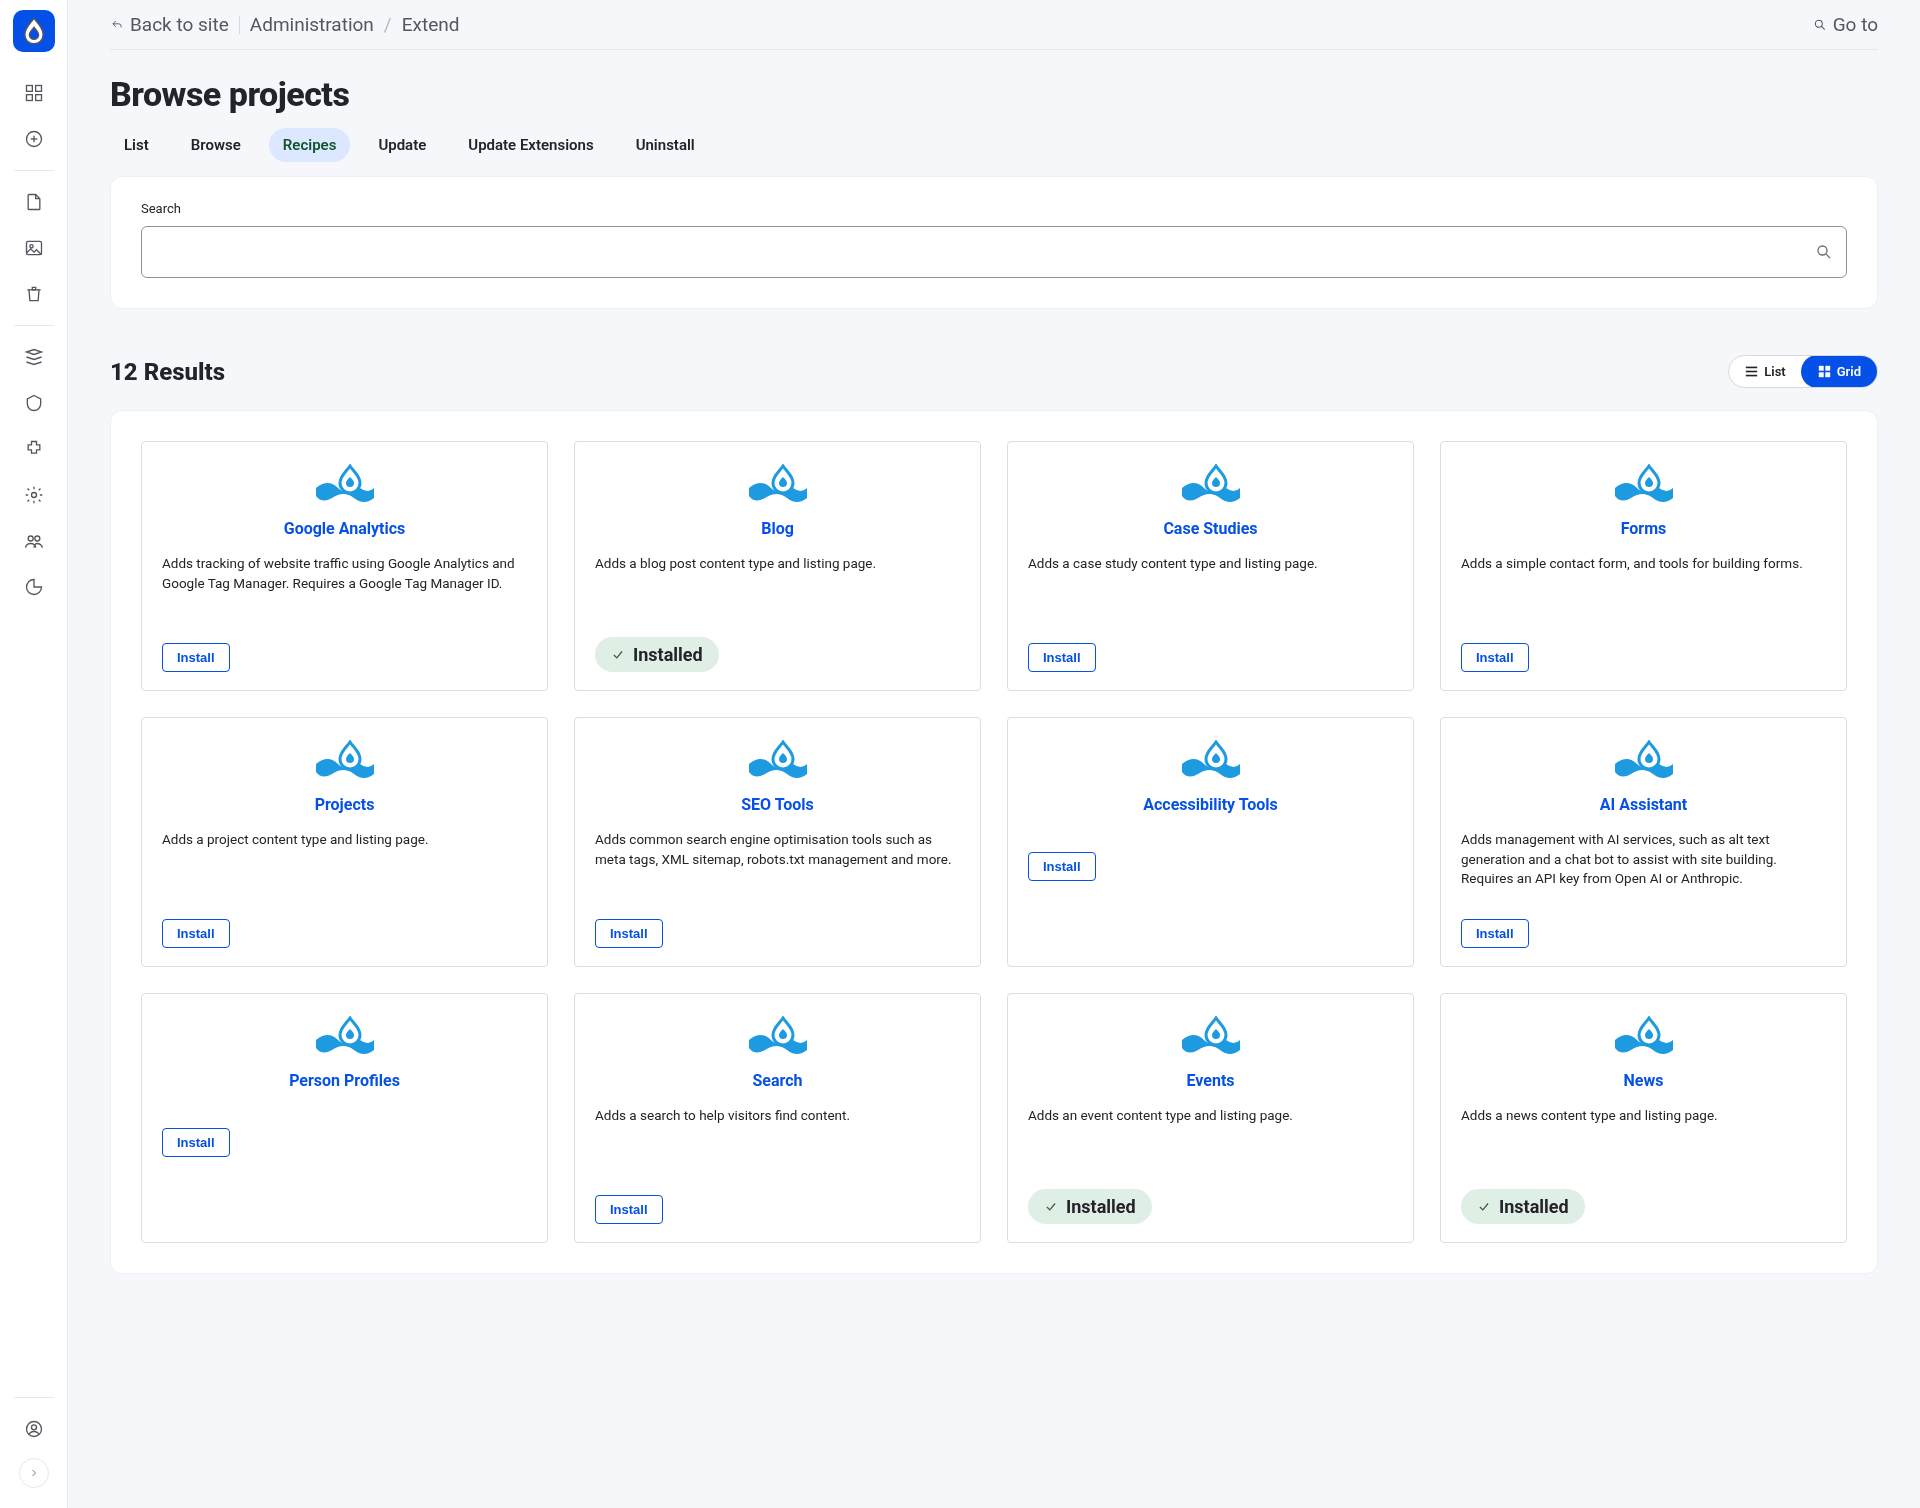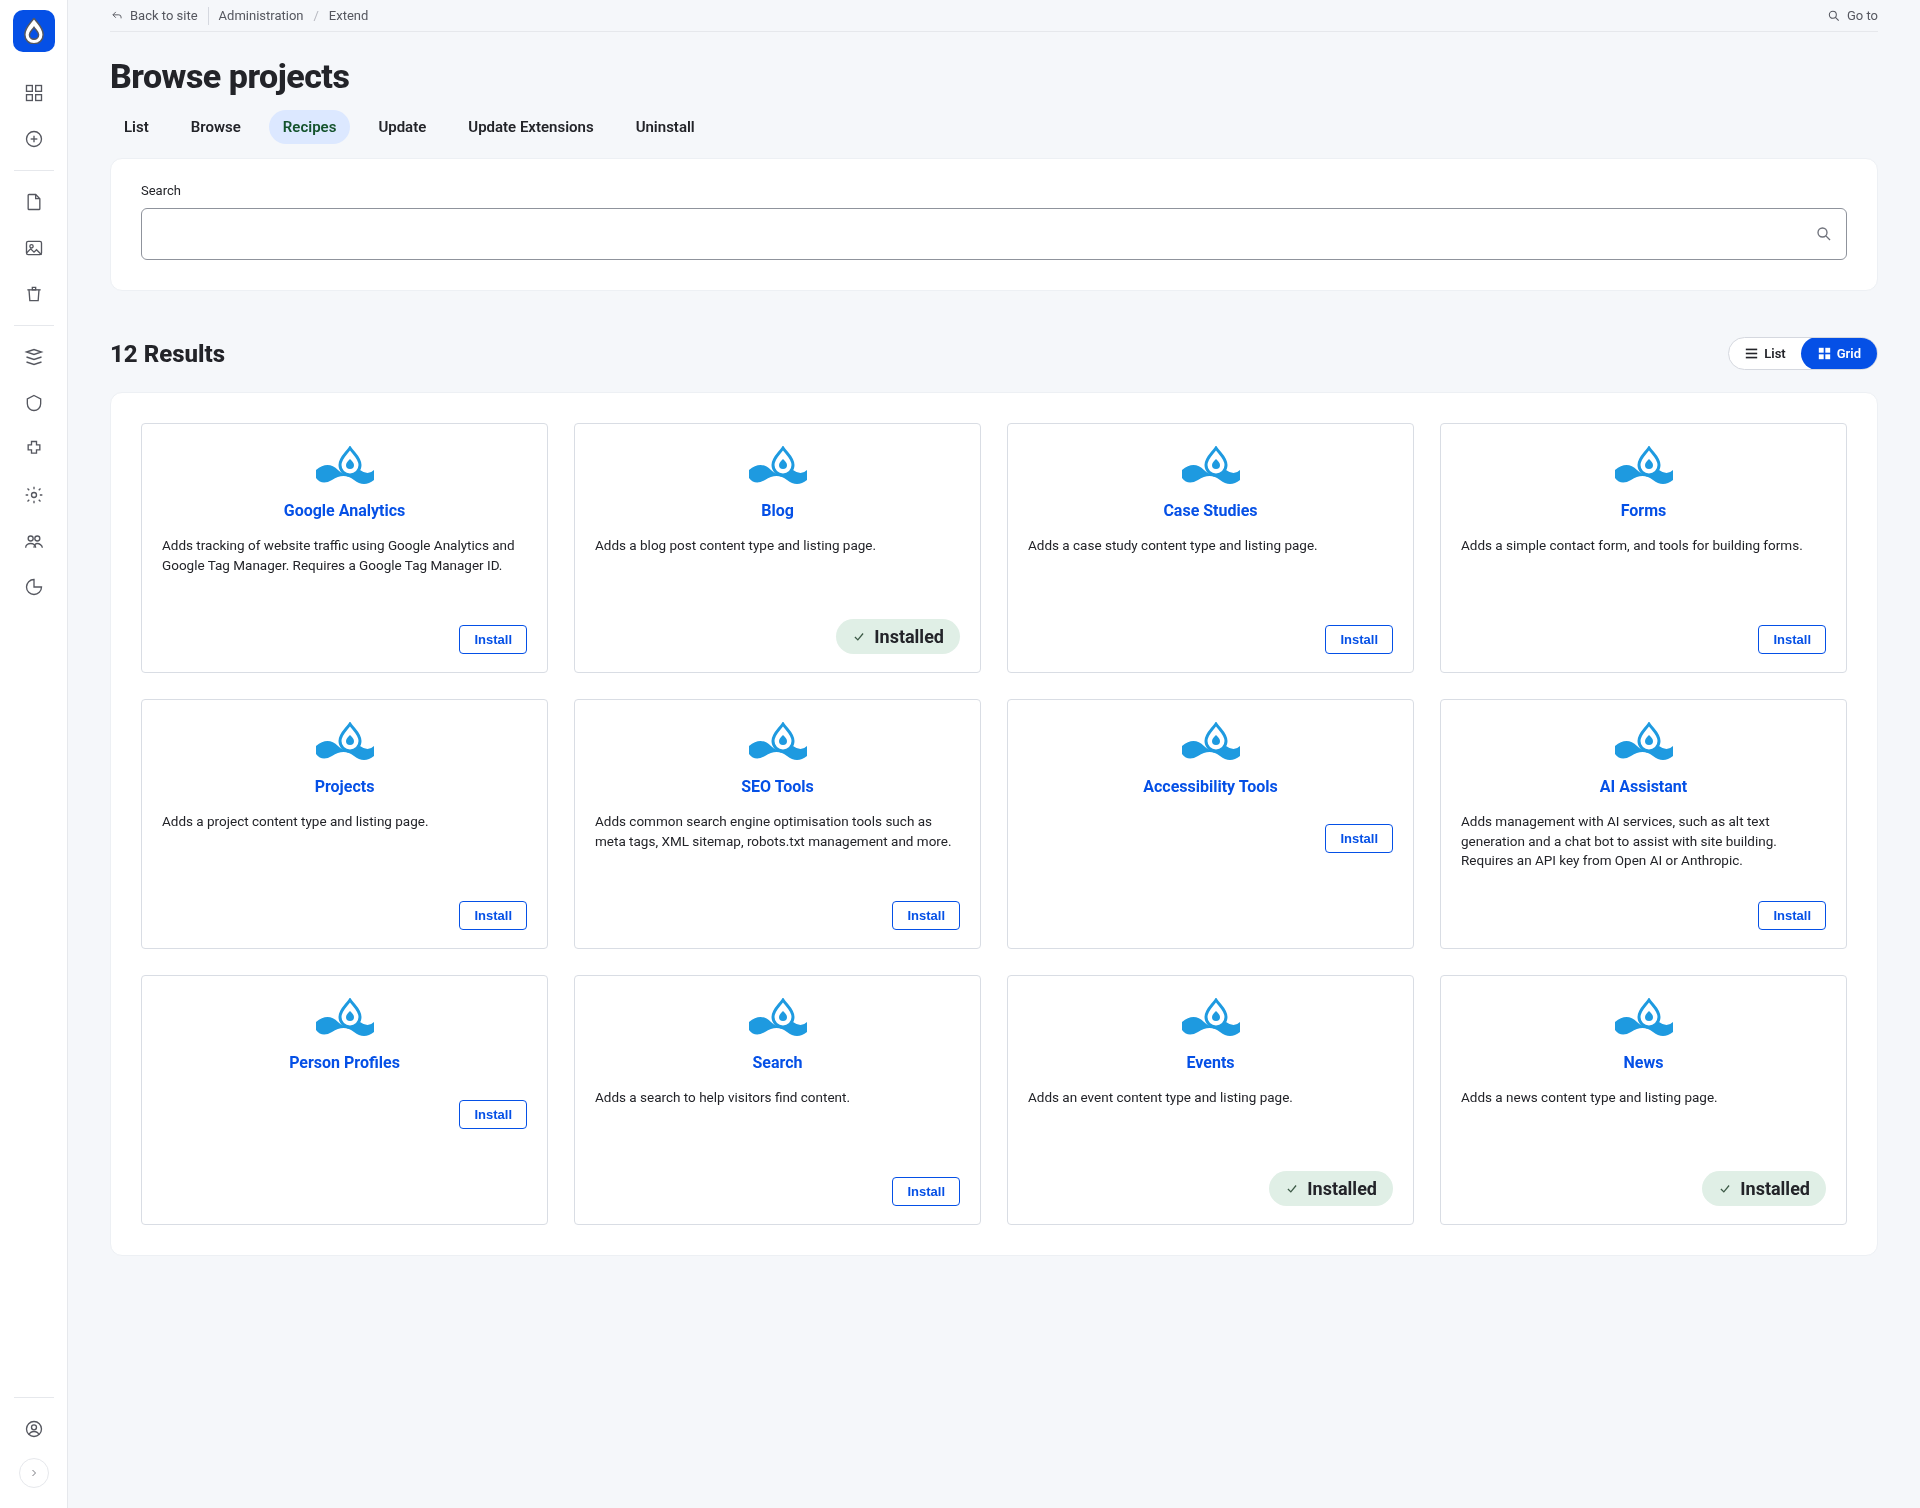--- a/index.html
+++ b/index.html
@@ -51,23 +51,23 @@
   .main {
     margin-left: 68px;
     padding: 0 42px 50px;
   }
 
   
   .topbar {
     display:flex;
     justify-content:space-between;
     align-items:center;
-    height: 32px;
+    height: 50px;
     border-bottom: 1px solid #e6e8ec;
-    font-size: 13px;
+    font-size: 19px;
     color:#55575f;
   }
   .topbar .left { display:flex; align-items:center; gap:10px;}
   .topbar .back { display:flex; align-items:center; gap:6px; cursor:pointer; }
   .topbar .back svg { width:14px;height:14px; stroke:#55575f; fill:none; stroke-width:1.6;}
   .topbar .crumb-sep { color:#b7b9c0; }
   .topbar .crumb, .topbar .crumb-last { color:#55575f; }
   .topbar .vline { width:1px; height:18px; background:#d5d8df; }
   .topbar .goto { display:flex; align-items:center; gap:6px; cursor:pointer; }
   .topbar .goto svg { width:14px;height:14px; stroke:#55575f; fill:none; stroke-width:1.8;}
@@ -173,21 +173,21 @@
     margin-bottom: 16px;
     cursor:pointer;
   }
   .card p {
     font-size: 13.5px;
     color:#232429;
     line-height: 1.45;
     flex:1;
   }
   .card .foot {
-    display:flex; justify-content:flex-end; margin-top: 12px;
+    display:flex; justify-content:flex-start; margin-top: 22px;
   }
   .btn-install {
     border:1.5px solid #0550e6;
     color:#0550e6;
     background:#fff;
     font-size:13px;
     font-weight:600;
     padding: 6px 14px;
     border-radius: 4px;
     cursor:pointer;

